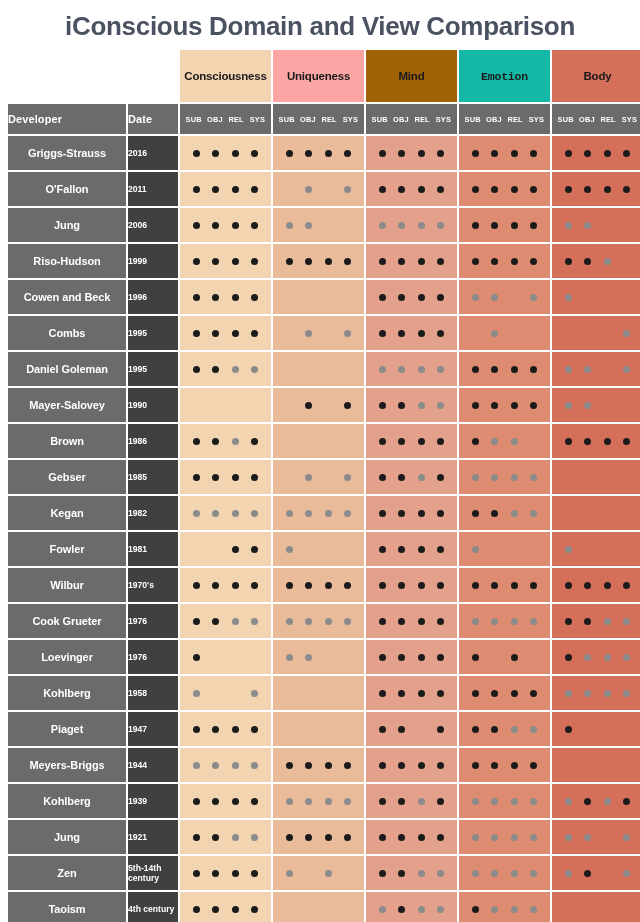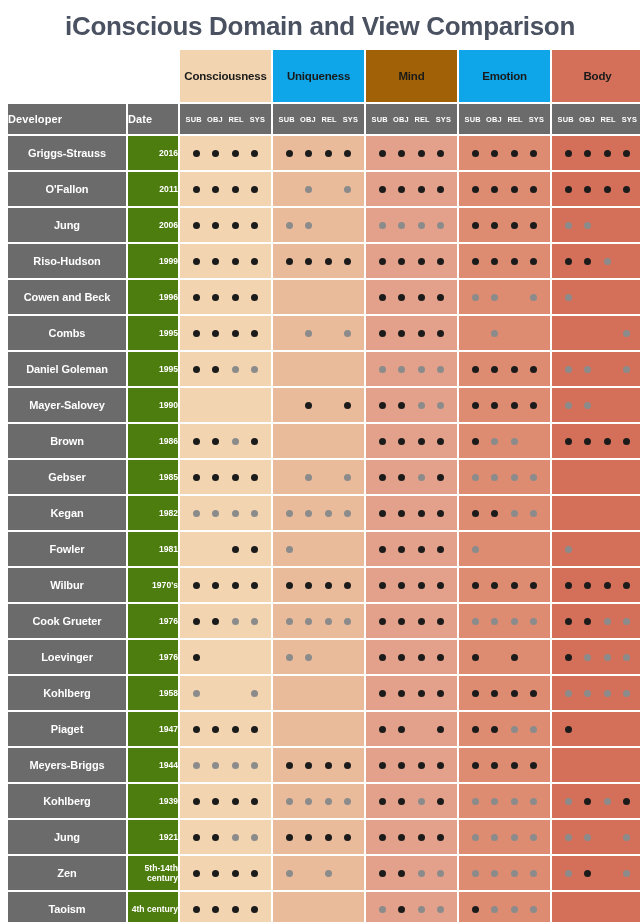--- a/index.html
+++ b/index.html
@@ -97,25 +97,25 @@
     background: #6b6b6b;
     color: #ffffff;
     font-size: 11px;
     font-weight: 700;
     text-align: center;
     vertical-align: middle;
     letter-spacing: -0.1px;
   }
   .datecell {
     height: 34px;
-    background: #4d7c0f;
+    background: #404040;
     color: #ffffff;
     font-size: 8.6px;
     font-weight: 700;
-    text-align: right;
+    text-align: left;
     vertical-align: middle;
     line-height: 10px;
     padding: 0 2px;
   }
   .domcell {
     height: 34px;
     vertical-align: middle;
   }
   .dots {
     display: flex;
@@ -157,23 +157,23 @@
           <col class="c-dom">
           <col class="c-dom">
           <col class="c-dom">
           <col class="c-dom">
       </colgroup>
       <thead>
         <tr id="band-row">
           <td class="band blank"></td>
           <td class="band blank"></td>
         <td class="band" style="background: rgb(242, 213, 176);">Consciousness</td>
-            <td class="band" style="background: #0ea5e9;">Uniqueness</td>
+            <td class="band" style="background: #fca5a5;">Uniqueness</td>
             <td class="band" style="background: #a16207;">Mind</td>
-            <td class="band" style="background: #0ea5e9;">Emotion</td>
+            <td class="band" style="background: #14b8a6; font-family: Liberation Mono, monospace;">Emotion</td>
             <td class="band" style="background: rgb(212, 112, 90);">Body</td>
           </tr>
         <tr id="sub-row">
           <th class="subhdr label">Developer</th>
           <th class="subhdr label">Date</th>
         <th class="subhdr">
               <div class="viewrow">
                 <span>SUB</span>
                 <span>OBJ</span>
                 <span>REL</span>

